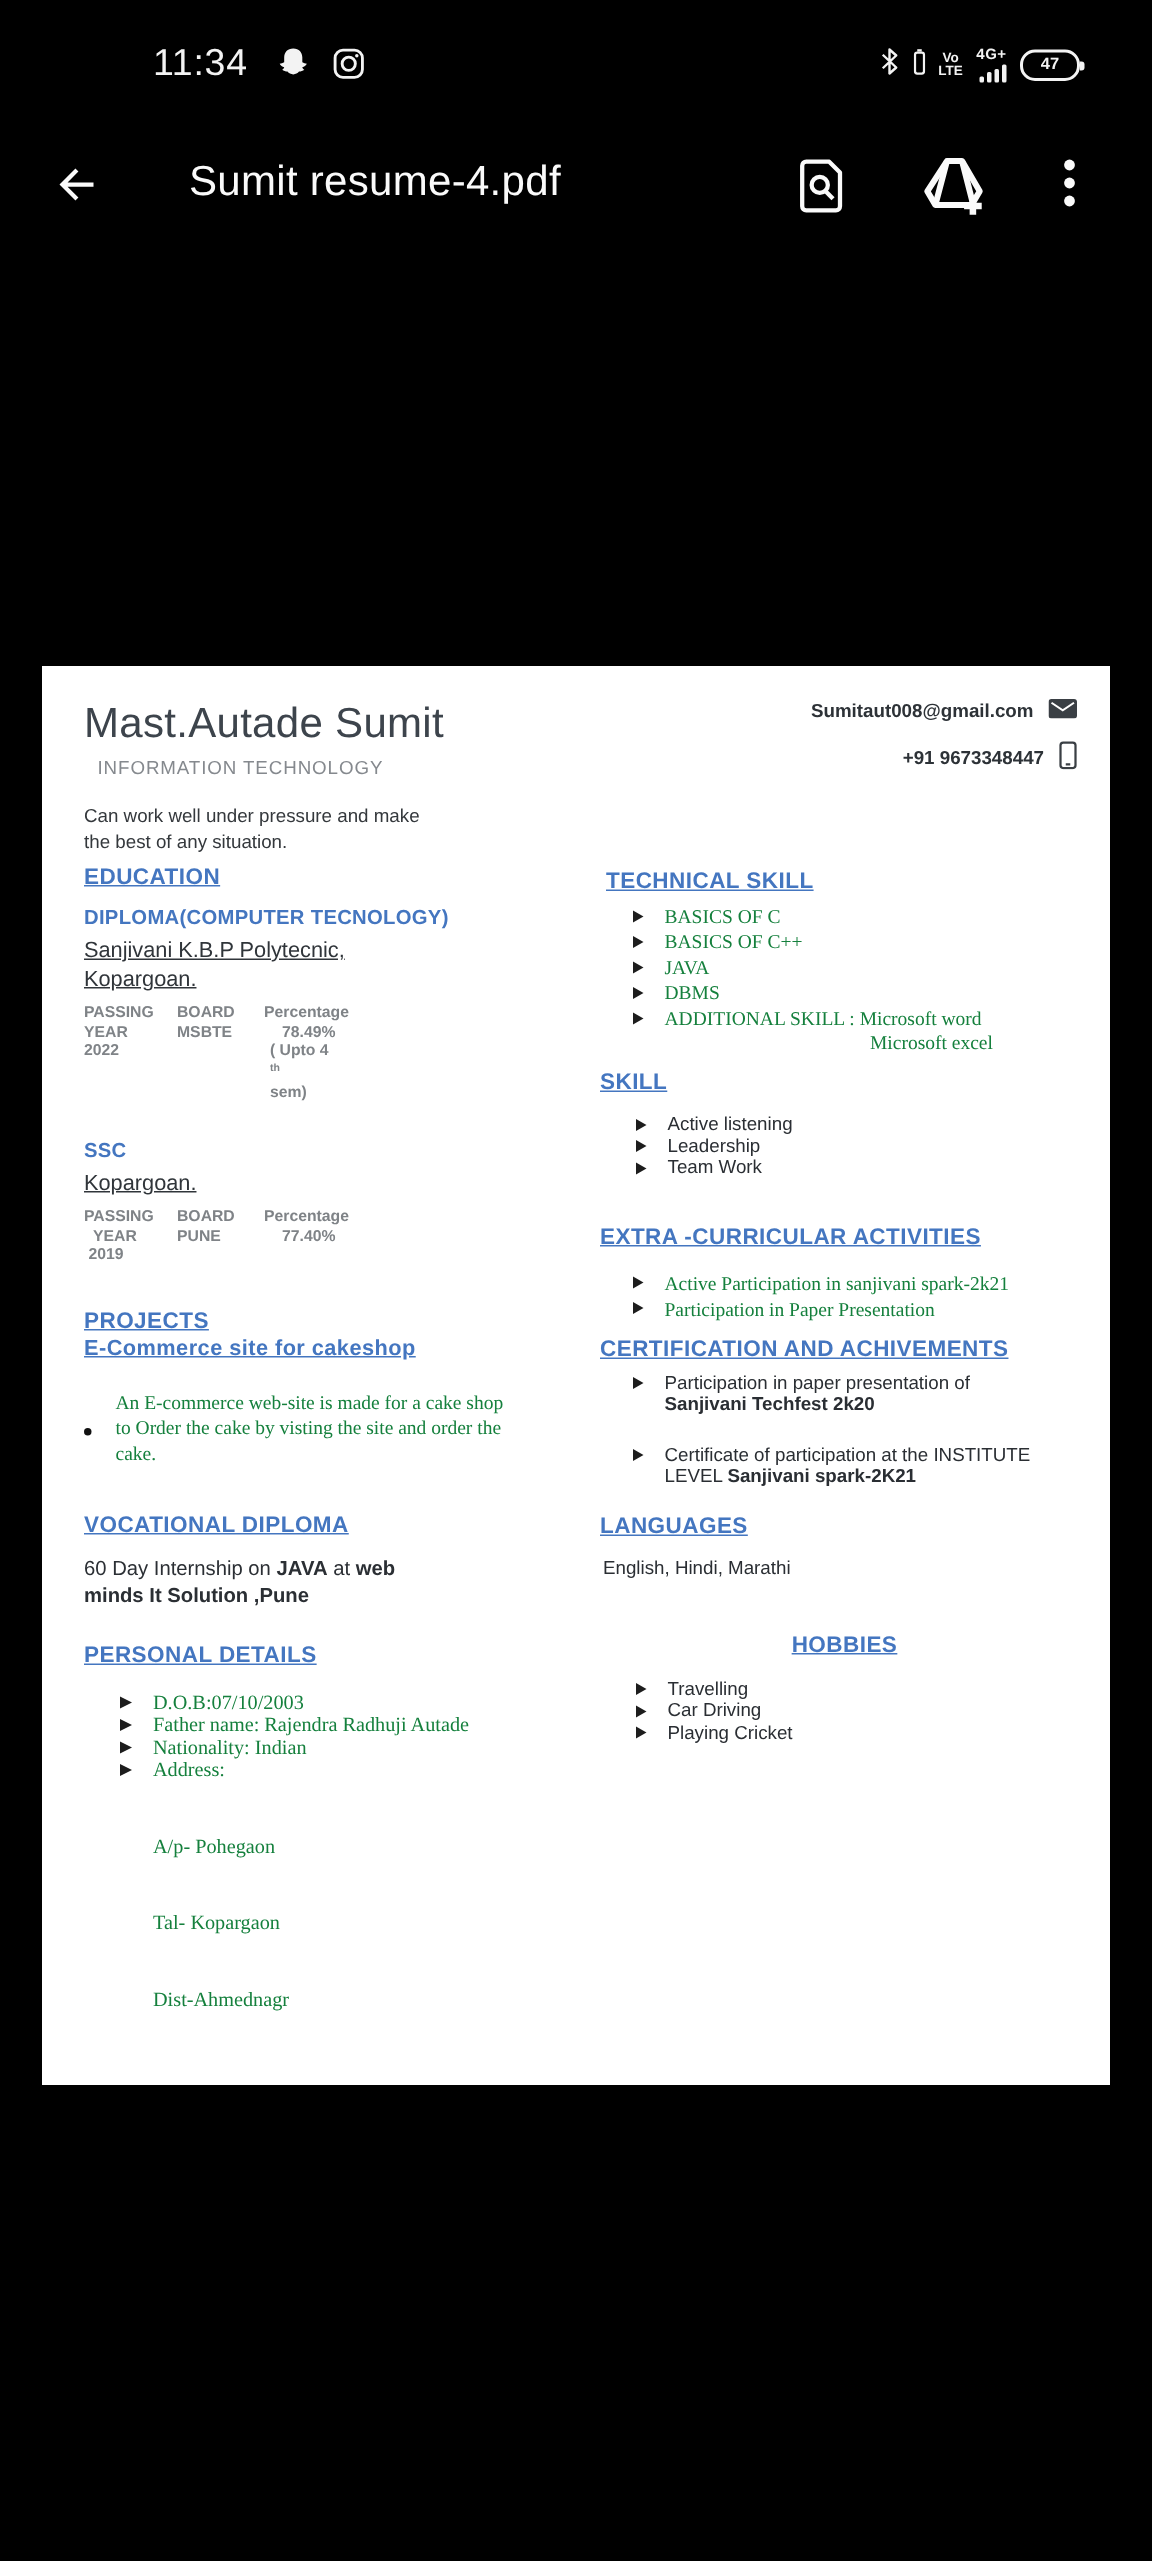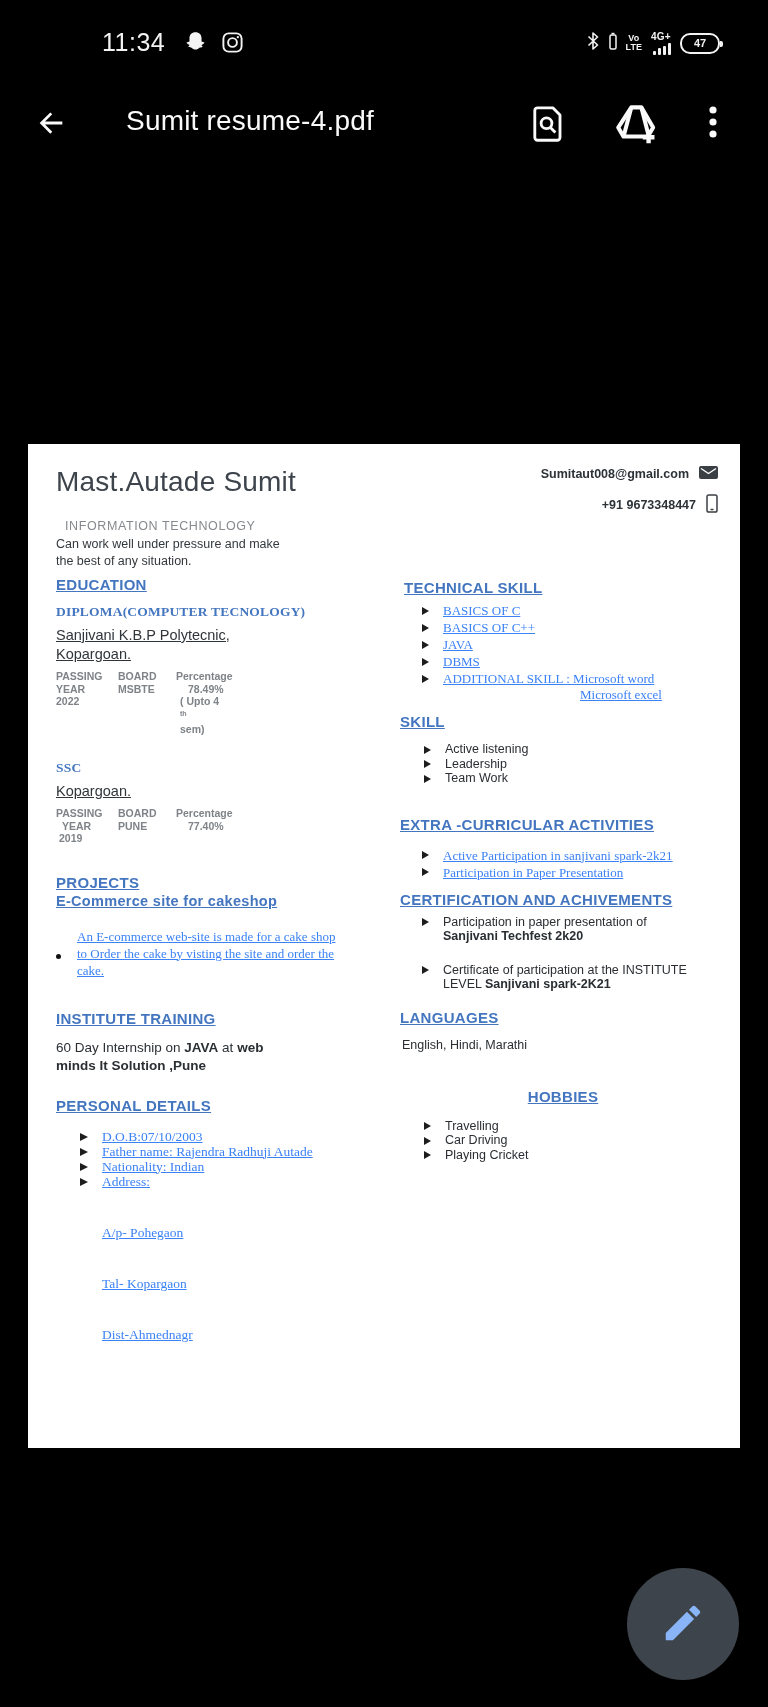--- a/index.html
+++ b/index.html
@@ -1,18 +1,18 @@
 <!DOCTYPE html>
 <html><head>
 <meta charset="utf-8">
 <style>
   * { margin:0; padding:0; box-sizing:border-box; }
   html,body { background:#000; }
   body { font-family:"Liberation Sans", sans-serif; }
-  .screen { position:relative; width:768px; height:1707px; background:#000; overflow:hidden; margin:0 auto; }
+  .screen { position:relative; width:768px; height:1390px; background:#000; overflow:hidden; margin:0 auto; }
 
   
   .sb-time { position:absolute; left:102px; top:28px; color:#f3f3f3; font-size:25px; font-weight:400; letter-spacing:0.5px; }
   .sb-ghost { position:absolute; left:183px; top:30px; }
   .sb-insta { position:absolute; left:221px; top:31px; }
   .sb-right { position:absolute; right:48px; top:28px; height:30px; display:flex; align-items:center; gap:9px; }
   .volte { display:flex; flex-direction:column; align-items:center; line-height:9px; color:#f3f3f3; font-size:9px; font-weight:700; }
   .netgrp { display:flex; flex-direction:column; align-items:flex-end; line-height:10px; }
   .netlabel { color:#f3f3f3; font-size:10px; font-weight:700; letter-spacing:0.3px; }
   .bars { display:flex; align-items:flex-end; gap:2px; height:12px; margin-top:1px; }
@@ -26,47 +26,47 @@
   .ab-back { position:absolute; left:34px; top:106px; background:none; border:none; cursor:pointer; }
   .ab-title { position:absolute; left:126px; top:105px; color:#fafafa; font-size:28px; font-weight:400; letter-spacing:0.2px; }
   .ab-btn { position:absolute; background:none; border:none; cursor:pointer; }
   .ab-search { left:530px; top:104px; }
   .ab-drive  { left:614px; top:102px; }
   .ab-more   { left:708px; top:104px; }
 
   
   .pdf-page { position:absolute; left:28px; top:444px; width:712px; height:1004px; background:#fff; }
   .res-name { position:absolute; left:28px; top:22px; font-size:28px; color:#3d444c; letter-spacing:0.2px; }
-  .res-field { position:absolute; left:37px; top:75px; font-size:12.5px; color:#85898e; letter-spacing:0.6px; }
+  .res-field { position:absolute; left:37px; top:61px; font-size:12.5px; color:#85898e; letter-spacing:0.6px; }
   .contact { position:absolute; right:22px; top:22px; display:flex; flex-direction:column; align-items:flex-end; gap:12px; }
   .c-row { display:flex; align-items:center; gap:10px; font-size:12.5px; color:#2d3237; font-weight:700; }
   .c-row.phone { font-weight:700; }
   .summary { position:absolute; left:28px; top:92px; width:290px; font-size:12.5px; line-height:17px; color:#34383c; }
 
   .col-left  { position:absolute; left:28px;  top:132px; width:300px; }
   .col-right { position:absolute; left:372px; top:135px; width:326px; }
 
   .sec-h { color:#4476c0; font-size:15px; font-weight:700; text-decoration:underline; letter-spacing:0.3px; }
-  .sub-h { color:#4476c0; font-size:13.5px; font-weight:700; letter-spacing:0.2px;font-family:Liberation Serif, serif; }
+  .sub-h { color:#4476c0; font-size:13.5px; font-weight:700; letter-spacing:0.2px; }
   .school { font-size:14.5px; color:#30353a; }
   .school span { display:block; text-decoration:underline; line-height:19px; }
 
   .mini-table { display:flex; margin-top:6px; font-size:10.5px; font-weight:700; color:#7f8387; line-height:12.5px; }
   .mt-c1 { width:62px; }
   .mt-c2 { width:58px; }
   .mt-c3 { width:150px; }
   .mini-table span { display:block; }
   .mt-val { padding-left:12px; }
   .mt-note { padding-left:4px; }
   sup { font-size:7px; }
 
   .li { display:flex; align-items:flex-start; }
   .arrow { flex:0 0 auto; width:0; height:0; border-left:7px solid #1d1d1d; border-top:4px solid transparent; border-bottom:4px solid transparent; margin:4px 10px 0 0; }
   .dot { flex:0 0 auto; width:5px; height:5px; border-radius:50%; background:#111; margin:6px 16px 0 0; }
-  .serif { font-family:"Liberation Serif", serif; color:#3b82f6;text-decoration:underline; }
+  .serif { font-family:"Liberation Serif", serif; color:#15803d; }
   .b { font-weight:700; }
 
   
   .edu-h { margin-top:0; }
   .dip-h { margin-top:11px; }
   .dip-school { margin-top:6px; }
   .ssc-h { margin-top:25px; }
   .proj-h { margin-top:29px; }
   .proj-sub { margin-top:2px; font-size:14.5px; text-decoration:underline; }
   .proj-li { margin-top:19px; font-size:13px; line-height:17px; width:286px;align-items:center; }
@@ -269,21 +269,21 @@
         </div>
       </div>
 
       <div class="sec-h proj-h">PROJECTS</div>
       <div class="sec-h proj-sub">E-Commerce site for cakeshop</div>
       <div class="li serif proj-li">
         <span class="dot"></span>
         <span>An E-commerce web-site is made for a cake shop to Order the cake by visting the site and order the cake.</span>
       </div>
 
-      <div class="sec-h voc-h">INSTITUTE TRAINING</div>
+      <div class="sec-h voc-h">VOCATIONAL DIPLOMA</div>
       <div class="voc-text">
         <span>60 Day Internship on </span><span class="b">JAVA</span><span> at </span><span class="b">web</span>
         <span class="b" style="display:block">minds It Solution ,Pune</span>
       </div>
 
       <div class="sec-h pers-h">PERSONAL DETAILS</div>
       <div class="pers-list serif">
         <div class="li">
             <span class="arrow"></span>
             <span>D.O.B:07/10/2003</span>

